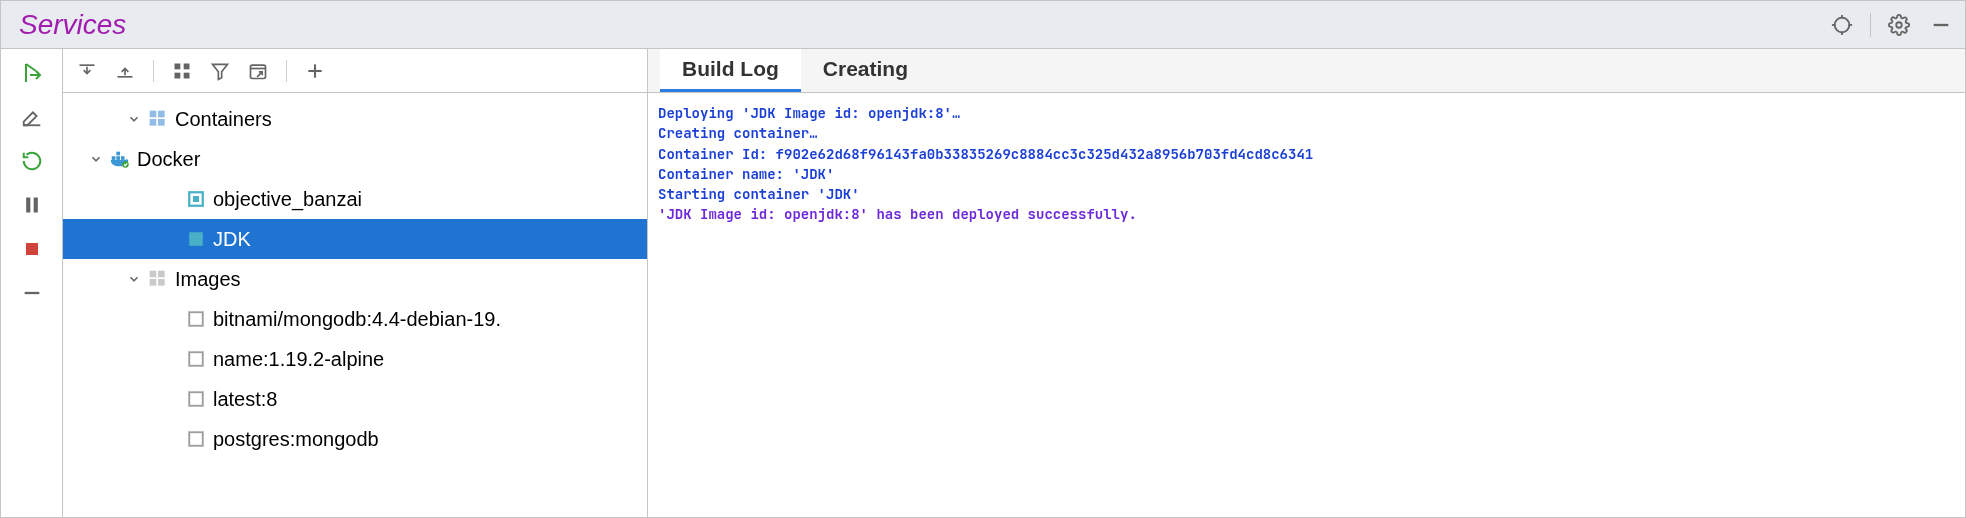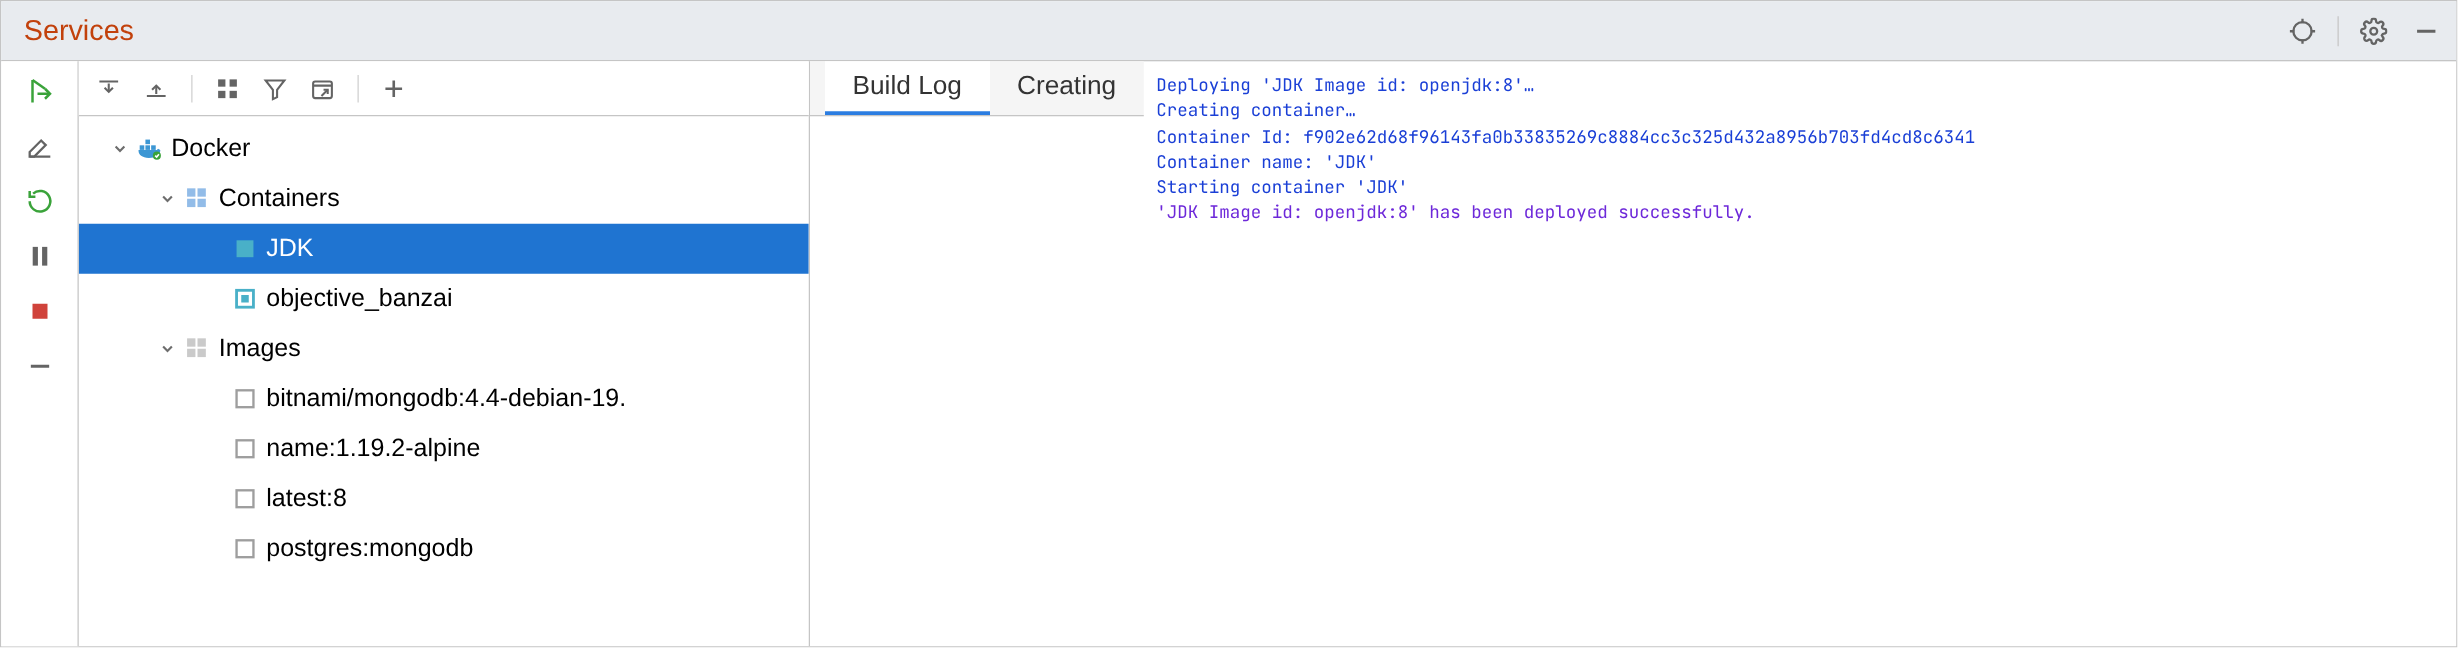--- a/index.html
+++ b/index.html
@@ -22,22 +22,23 @@
   .titlebar {
     height: 48px;
     background: #e8ebef;
     border-bottom: 1px solid #c5c5c5;
     display: flex;
     align-items: center;
     padding: 0 10px 0 18px;
   }
   .titlebar .title {
     flex: 1;
-    font-size: 23px;
-    color: #c2410c;
+    font-size: 28px;
+    color: #a21caf;
+    font-style: italic;
   }
   .titlebar .tb-actions {
     display: flex;
     align-items: center;
     gap: 14px;
   }
   .titlebar .divider {
     width: 1px;
     height: 24px;
     background: #c5c5c5;
@@ -117,21 +118,23 @@
   .node-icon {
     width: 26px;
     display: inline-flex;
     justify-content: center;
     align-items: center;
   }
   .lbl { padding-left: 4px; }
   .log-col {
     flex: 1;
     display: flex;
+    flex-direction: column;
     min-width: 0;
+    font-weight: bold;
   }
   .tabs {
     height: 44px;
     border-bottom: 1px solid #c5c5c5;
     display: flex;
     align-items: stretch;
     padding: 0 0 0 12px;
     gap: 0;
     background: #f5f5f5;
   }
@@ -278,20 +281,38 @@
         <span class="iconbtn">
           <svg width="20" height="20" viewBox="0 0 24 24" fill="none" stroke="currentColor" stroke-width="2.5">
             <line x1="12" y1="4" x2="12" y2="20"></line>
               <line x1="4" y1="12" x2="20" y2="12"></line>
           </svg>
         </span>
       </div>
 
       <div class="tree">
         <div class="row">
+          <span class="indent" style="width:60px"></span>
+          <span class="arrow">
+            <svg width="14" height="14" viewBox="0 0 24 24" fill="none" stroke="currentColor" stroke-width="3">
+                <polyline points="6 9 12 15 18 9"></polyline>
+              </svg>
+          </span>
+          <span class="node-icon">
+            <svg width="20" height="20" viewBox="0 0 24 24" fill="#4a90d9">
+                <rect x="2" y="2" width="8" height="8" opacity=".6"></rect>
+                <rect x="12" y="2" width="8" height="8" opacity=".6"></rect>
+                <rect x="2" y="12" width="8" height="8" opacity=".6"></rect>
+                <rect x="12" y="12" width="8" height="8" opacity=".6"></rect>
+              </svg>
+          </span>
+          <span class="lbl">Containers</span>
+        </div>
+
+        <div class="row">
           <span class="indent" style="width:22px"></span>
           <span class="arrow">
             <svg width="14" height="14" viewBox="0 0 24 24" fill="none" stroke="currentColor" stroke-width="3">
                 <polyline points="6 9 12 15 18 9"></polyline>
               </svg>
           </span>
           <span class="node-icon">
             <svg width="22" height="22" viewBox="0 0 24 24">
                 <rect x="3" y="9" width="4" height="4" fill="#3c97d4"></rect>
                 <rect x="8" y="9" width="4" height="4" fill="#3c97d4"></rect>
@@ -299,56 +320,38 @@
                 <rect x="8" y="4" width="4" height="4" fill="#3c97d4"></rect>
                 <path d="M2 14c0 3 3 6 9 6s10-3 10-7l-2-1-1 1H2z" fill="#3c97d4"></path>
                 <circle cx="18" cy="18" r="3.5" fill="#3aa33a"></circle>
                 <polyline points="16.5 18 17.8 19.3 19.8 16.8" fill="none" stroke="#fff" stroke-width="1.4"></polyline>
               </svg>
           </span>
           <span class="lbl">Docker</span>
         </div>
 
         <div class="row">
-          <span class="indent" style="width:60px"></span>
-          <span class="arrow">
-            <svg width="14" height="14" viewBox="0 0 24 24" fill="none" stroke="currentColor" stroke-width="3">
-                <polyline points="6 9 12 15 18 9"></polyline>
-              </svg>
-          </span>
-          <span class="node-icon">
-            <svg width="20" height="20" viewBox="0 0 24 24" fill="#4a90d9">
-                <rect x="2" y="2" width="8" height="8" opacity=".6"></rect>
-                <rect x="12" y="2" width="8" height="8" opacity=".6"></rect>
-                <rect x="2" y="12" width="8" height="8" opacity=".6"></rect>
-                <rect x="12" y="12" width="8" height="8" opacity=".6"></rect>
-              </svg>
-          </span>
-          <span class="lbl">Containers</span>
-        </div>
-
-        <div class="row selected">
-          <span class="indent" style="width:120px"></span>
-          <span class="node-icon">
-            <svg width="18" height="18" viewBox="0 0 24 24">
-                <rect x="3" y="3" width="18" height="18" fill="#49b0c8"></rect>
-              </svg>
-          </span>
-          <span class="lbl">JDK</span>
-        </div>
-
-        <div class="row">
           <span class="indent" style="width:120px"></span>
           <span class="node-icon">
             <svg width="18" height="18" viewBox="0 0 24 24">
                 <rect x="3" y="3" width="18" height="18" fill="none" stroke="#49b0c8" stroke-width="3"></rect>
                 <rect x="8" y="8" width="8" height="8" fill="#49b0c8"></rect>
               </svg>
           </span>
           <span class="lbl">objective_banzai</span>
+        </div>
+
+        <div class="row selected">
+          <span class="indent" style="width:120px"></span>
+          <span class="node-icon">
+            <svg width="18" height="18" viewBox="0 0 24 24">
+                <rect x="3" y="3" width="18" height="18" fill="#49b0c8"></rect>
+              </svg>
+          </span>
+          <span class="lbl">JDK</span>
         </div>
 
         <div class="row">
           <span class="indent" style="width:60px"></span>
           <span class="arrow">
             <svg width="14" height="14" viewBox="0 0 24 24" fill="none" stroke="currentColor" stroke-width="3">
                 <polyline points="6 9 12 15 18 9"></polyline>
               </svg>
           </span>
           <span class="node-icon">

